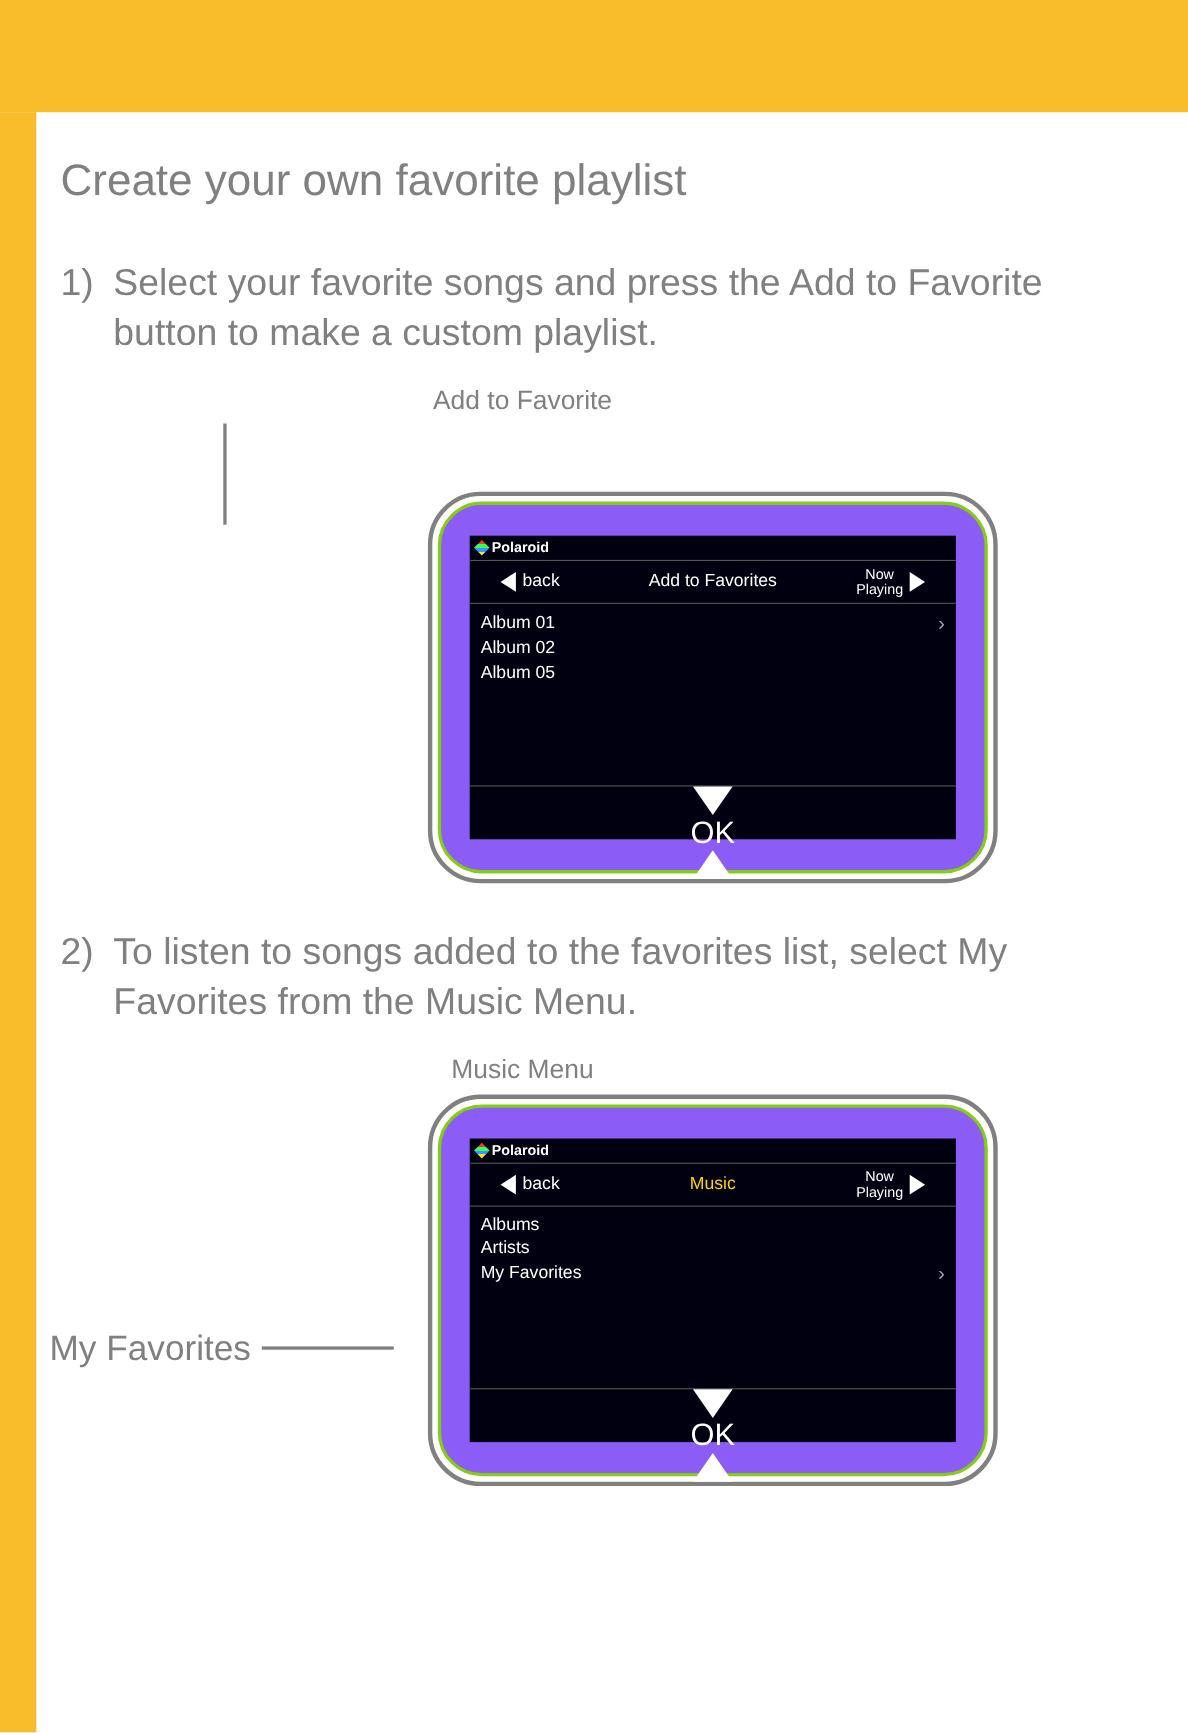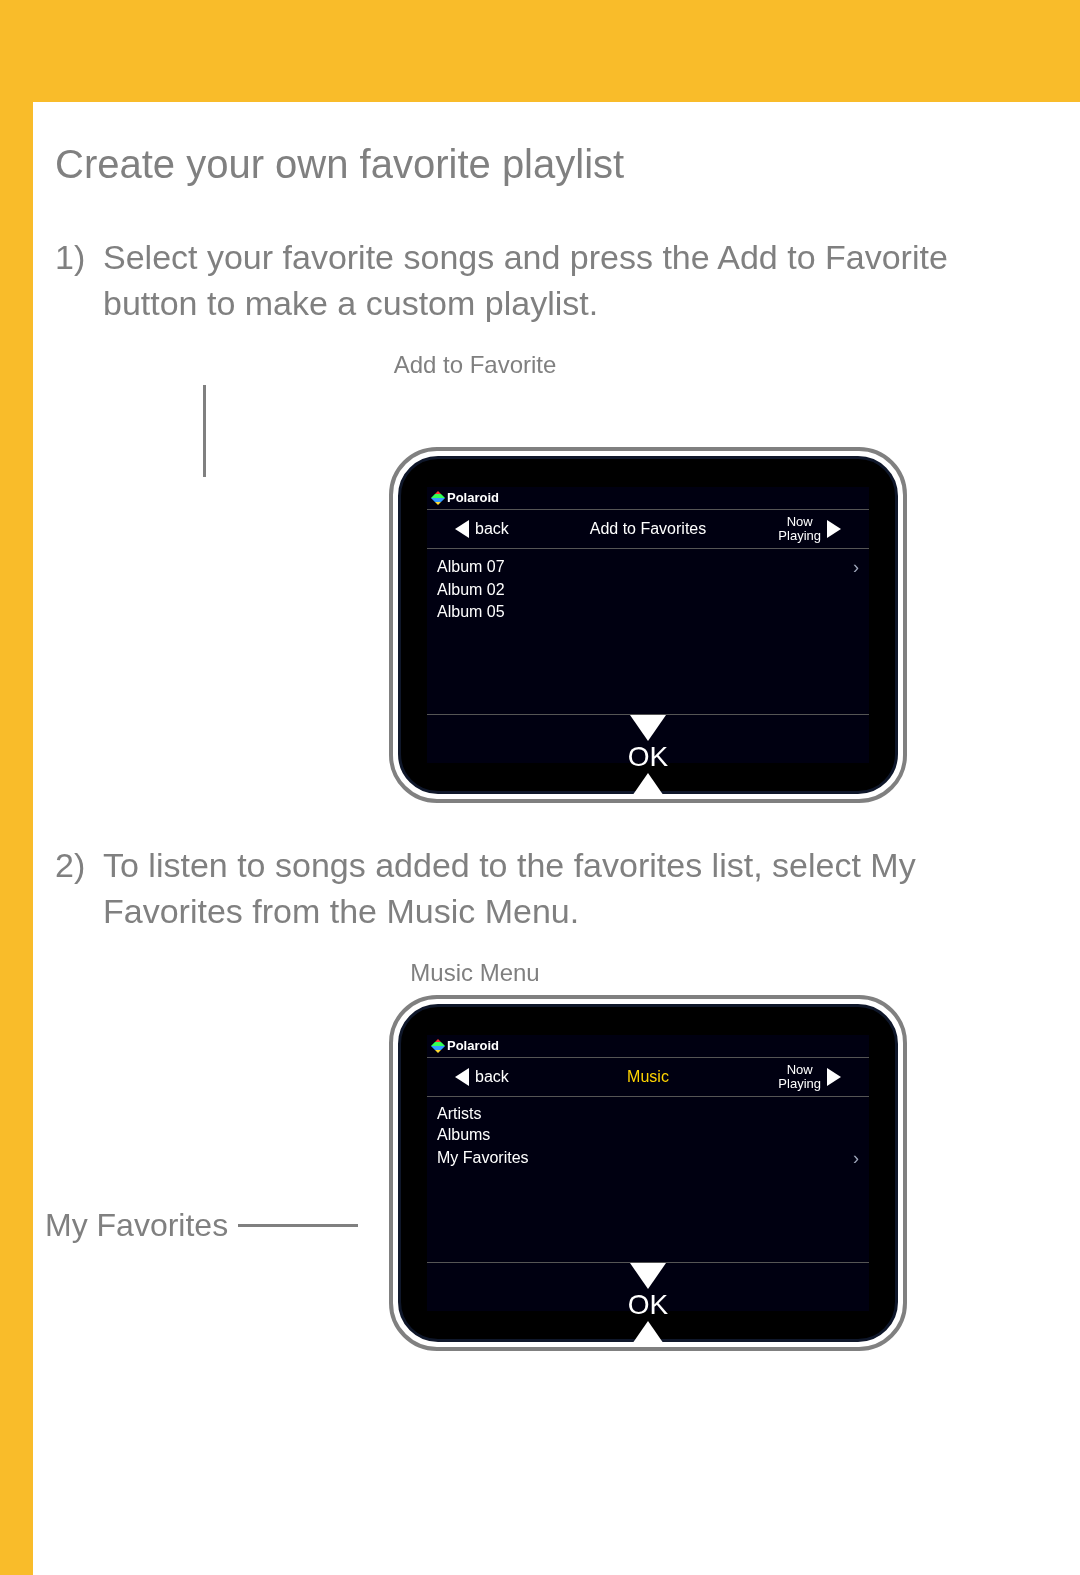--- a/index.html
+++ b/index.html
@@ -78,27 +78,27 @@
   .device-outer {
     position: relative;
     border: 4px solid #808080;
     border-radius: 48px;
     padding: 5px;
     margin: 0 auto;
     width: 500px;
     height: 338px;
   }
   .device-inner {
-    border: 3px solid #0f172a;
+    border: 3px solid #84cc16;
     border-radius: 40px;
     width: 100%;
     height: 100%;
     box-sizing: border-box;
     padding: 28px 26px 28px 26px;
-    background: #000000;
+    background: #8b5cf6;
   }
   .screen {
     background: #000011;
     width: 100%;
     height: 100%;
     box-sizing: border-box;
     color: #fff;
     font-size: 16px;
     position: relative;
   }
@@ -229,21 +229,21 @@
                 <div class="nav-center">Add to Favorites</div>
                 <div class="nav-right">
                   <div class="np" style="white-space:pre;">Now
 Playing</div>
                   <span class="tri-right"></span>
                 </div>
               </div>
 
               <div class="list-area">
                 <div class="list-item-row">
-                  <span>Album 07</span>
+                  <span>Album 01</span>
                   <span class="chev-right">›</span>
                 </div>
                 <div><span>Album 02</span></div>
                 <div><span>Album 05</span></div>
               </div>
 
               <div class="bottom-row">
                 <span class="tri-down"></span>
                 <span class="ok-label">OK</span>
                 <span class="tri-up"></span>
@@ -287,22 +287,22 @@
                 </div>
                 <div class="nav-center music">Music</div>
                 <div class="nav-right">
                   <div class="np" style="white-space:pre;">Now
 Playing</div>
                   <span class="tri-right"></span>
                 </div>
               </div>
 
               <div class="list-area">
+                <div><span>Albums</span></div>
                 <div><span>Artists</span></div>
-                <div><span>Albums</span></div>
                 <div class="list-item-row">
                   <span>My Favorites</span>
                   <span class="chev-right">›</span>
                 </div>
               </div>
 
               <div class="bottom-row">
                 <span class="tri-down"></span>
                 <span class="ok-label">OK</span>
                 <span class="tri-up"></span>

